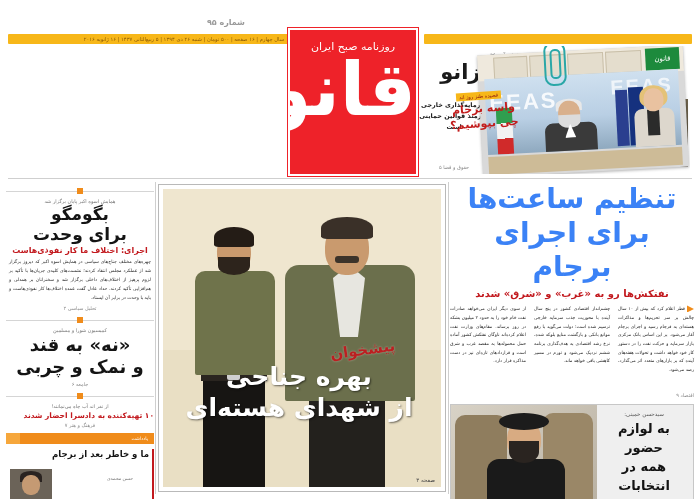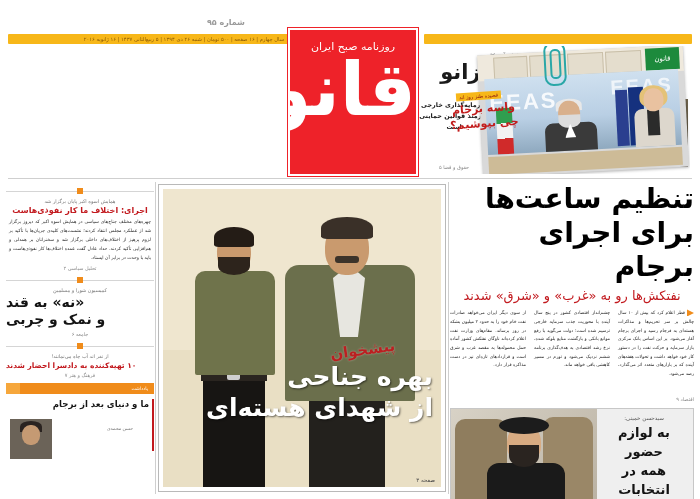--- a/index.html
+++ b/index.html
@@ -112,23 +112,23 @@
   .orn{position:relative;height:10px;margin:4px 0 2px;}
   .orn:before{content:"";position:absolute;left:0;right:0;top:5px;height:1px;background:#d5d5d5;}
   .orn:after{content:"";position:absolute;left:50%;top:2px;margin-left:-3px;width:6px;height:6px;
              background:#f08c1b;}
   .sb-kicker{text-align:center;font-size:5px;color:#777;margin-bottom:1px;}
   .sb-head{text-align:center;font-size:17px;font-weight:bold;color:#141414;line-height:1.15;}
   .sb-sub{text-align:center;font-size:8px;font-weight:bold;color:#c2191e;margin-top:2px;}
   .sb-body{margin-top:3px;font-size:4.6px;line-height:1.95;color:#2a2a2a;text-align:justify;
            padding:0 3px;}
   .sb-sec{text-align:center;font-size:5px;color:#8a8a8a;margin-top:2px;}
-  .sb-head2{text-align:left;font-size:14px;font-weight:bold;color:#141414;line-height:1.25;}
+  .sb-head2{text-align:center;font-size:18px;font-weight:bold;color:#141414;line-height:1.25;}
   .sb-head3{text-align:center;font-size:13px;font-weight:bold;color:#141414;line-height:1.2;}
-  .sb-red{text-align:left;font-size:7.5px;font-weight:bold;color:#c2191e;margin-top:2px;}
+  .sb-red{text-align:right;font-size:7.5px;font-weight:bold;color:#c2191e;margin-top:2px;}
   .obar{position:relative;margin-top:5px;height:11px;background:#f08c1b;}
   .obar span{position:absolute;right:6px;top:0;line-height:11px;font-size:4.6px;color:#fff;}
   .obar i{position:absolute;left:0;top:0;width:14px;height:11px;background:#f6a73c;}
   .opin{position:relative;margin-top:5px;height:62px;}
   .opin .bar{position:absolute;right:0;top:0;width:2px;height:52px;background:#c2191e;}
   .opin .t{position:absolute;right:5px;top:0;width:100px;font-size:8.6px;font-weight:bold;
            color:#141414;line-height:1.3;}
   .opin .a{position:absolute;right:5px;top:26px;width:58px;text-align:center;font-size:4.6px;
            color:#777;line-height:1.7;}
   .opin .ph{position:absolute;left:4px;top:20px;width:42px;height:40px;background:#6b6358;
@@ -147,33 +147,33 @@
   .p-man .head{position:absolute;border-radius:46%;background:#c99a6e;}
   .p-man .hair{position:absolute;border-radius:50% 50% 12% 12%;background:#241c16;}
   .p-man .beard{position:absolute;border-radius:0 0 50% 50%;background:#2d241c;}
   .p-man .torso{position:absolute;background:#6d7249;}
   .p-man .legs{position:absolute;background:#171513;}
   .p-man .belt{position:absolute;background:#2a2520;}
   .p-man .buckle{position:absolute;background:#cfcfcf;}
   .c-kicker{position:absolute;right:46px;top:152px;color:#c2191e;font-size:15px;
             font-weight:bold;transform:rotate(-8deg);opacity:.92;z-index:4;
             text-shadow:0 0 2px rgba(255,255,255,.5);}
-  .c-head{position:absolute;right:8px;top:172px;width:268px;text-align:right;z-index:5;
+  .c-head{position:absolute;right:8px;top:172px;width:268px;text-align:center;z-index:5;
           color:#ffffff;font-size:25px;font-weight:bold;line-height:1.25;
           text-shadow:1px 1px 2px rgba(0,0,0,.55);}
   .c-cap{position:absolute;left:6px;right:6px;bottom:20px;background:#c2191e;color:#fff;
          font-size:7px;text-align:center;padding:2.5px 4px;z-index:6;}
   .c-pg{position:absolute;right:6px;bottom:4px;font-size:5.5px;color:#444;z-index:6;}
 
   
   .rightcol{position:absolute;left:450px;top:182px;width:244px;height:312px;}
   .r-kicker{text-align:center;font-size:7.5px;color:#2a2a2a;margin-bottom:3px;}
-  .r-head{font-size:28px;font-weight:bold;color:#000000;line-height:1.22;
+  .r-head{text-align:center;font-size:28px;font-weight:bold;color:#3b82f6;line-height:1.22;
           letter-spacing:-0.5px;}
-  .r-sub{text-align:center;font-size:13px;font-weight:normal;color:#c2191e;margin-top:4px;}
+  .r-sub{text-align:center;font-size:10px;font-weight:bold;color:#c2191e;margin-top:4px;}
   .r-body{position:relative;margin-top:6px;height:84px;}
   .r-col{position:absolute;top:0;width:76px;font-size:4.5px;line-height:1.92;color:#262626;
          text-align:justify;}
   .r-col.c1{right:0;} .r-col.c2{right:84px;} .r-col.c3{right:168px;}
   .r-drop{float:right;width:7px;height:7px;background:#f08c1b;margin:0 0 1px 2px;
           clip-path:polygon(0 0,100% 50%,0 100%);}
   .r-sec{margin-top:3px;font-size:5px;color:#8a8a8a;text-align:right;}
 
   .rbox{position:relative;margin-top:6px;height:102px;border:1px solid #c7c7c7;
         background:#efefef;overflow:hidden;}
@@ -280,20 +280,22 @@
   </div>
 
   <div class="rule-h"></div>
   <div class="vrule" style="left:155px;height:312px;"></div>
   <div class="vrule" style="left:448px;height:312px;"></div>
 
   <div class="sidebar">
 
     <div class="orn"></div>
     <div class="sb-kicker">همایش اسوه اکبر پایان برگزار شد</div>
+    <div class="sb-head" style="white-space:pre-line;">بگومگو
+برای وحدت</div>
     <div class="sb-sub">اجرای: اختلاف ما کار نفوذی‌هاست</div>
     <div class="sb-body">چهره‌های مختلف جناح‌های سیاسی در همایش اسوه اکبر که دیروز برگزار شد از عملکرد مجلس انتقاد کردند؛ نشست‌های کلیدی جریان‌ها با تأکید بر لزوم پرهیز از اختلاف‌های داخلی برگزار شد و سخنرانان بر همدلی و هم‌افزایی تأکید کردند. حداد عادل گفت عمده اختلاف‌ها کار نفوذی‌هاست و باید با وحدت در برابر آن ایستاد.</div>
     <div class="sb-sec">تحلیل سیاسی ۲</div>
 
     <div class="orn"></div>
     <div class="sb-kicker">کمیسیون شورا و مسلمین</div>
     <div class="sb-head2" style="white-space:pre-line;">«نه» به قند
 و نمک و چربی</div>
     <div class="sb-sec">جامعه ۶</div>
 
@@ -302,21 +304,21 @@
     <div class="sb-red">۱۰ تهیه‌کننده به دادسرا احضار شدند</div>
     <div class="sb-sec">فرهنگ و هنر ۷</div>
 
     <div class="obar">
       <i></i>
       <span>یادداشت</span>
     </div>
 
     <div class="opin">
       <div class="bar"></div>
-      <div class="t">ما و دنیای بعد از برجام</div>
+      <div class="t">ما و خاطر بعد از برجام</div>
       <div class="a">
         <div>حسن محمدی</div>
 
       </div>
       <div class="ph">
         <div class="hr"></div>
           <div class="hd"></div>
       </div>
 
     </div>

